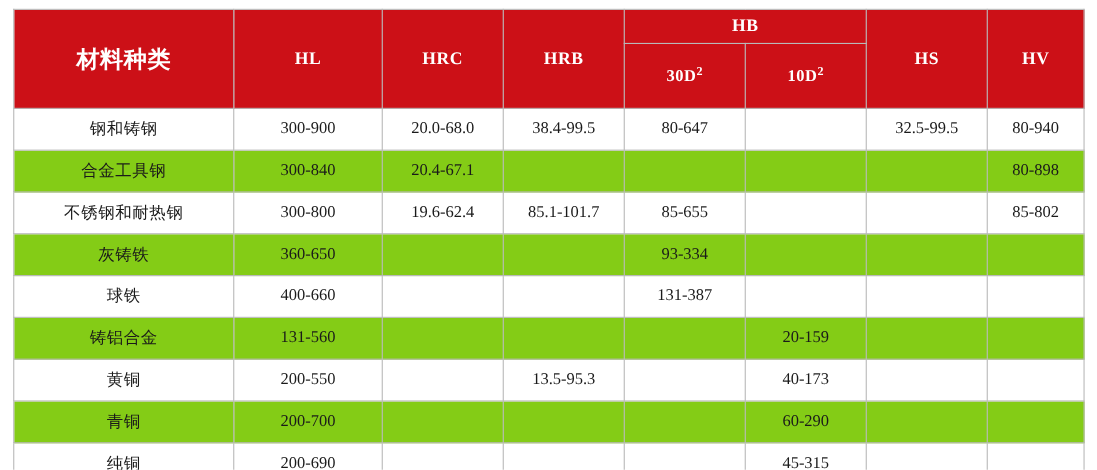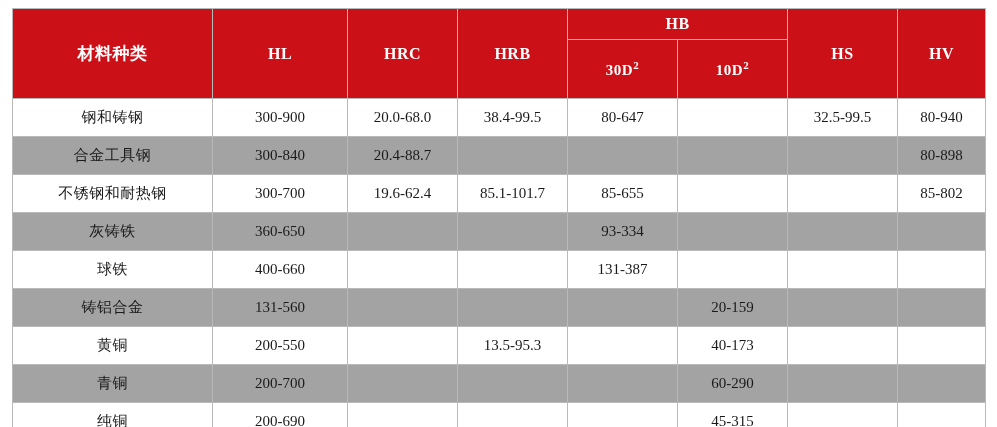--- a/index.html
+++ b/index.html
@@ -44,21 +44,21 @@
     padding: 0;
   }
   thead th {
     background: #cc1017;
     color: #ffffff;
     font-weight: bold;
     letter-spacing: 0.5px;
     border: 1px solid #ffffff;
   }
   thead th.matcol {
-    font-size: 17px;
+    font-size: 21px;
     height: 88px;
   }
   thead th.single {
     font-size: 16px;
     height: 88px;
     margin-left: 20px;
   }
   thead th.hb-group {
     font-size: 16px;
     height: 30px;
@@ -66,21 +66,21 @@
   }
   thead th.hb-sub {
     font-size: 15px;
     height: 58px;
   }
   tbody td {
     height: 37px;
     font-size: 15px;
   }
   tbody tr.alt td {
-    background: #a3a3a3;
+    background: #84cc16;
   }
   tbody tr td:first-child {
     font-weight: normal;
     letter-spacing: 0.5px;
     font-family: Liberation Mono, monospace;
   }
   .sup {
     font-size: 11px;
     vertical-align: super;
   }
@@ -122,30 +122,30 @@
         <td>20.0-68.0</td>
         <td>38.4-99.5</td>
         <td>80-647</td>
         <td></td>
         <td>32.5-99.5</td>
         <td>80-940</td>
       </tr>
       <tr class="alt">
         <td>合金工具钢</td>
         <td>300-840</td>
-        <td>20.4-88.7</td>
+        <td>20.4-67.1</td>
         <td></td>
         <td></td>
         <td></td>
         <td></td>
         <td>80-898</td>
       </tr>
       <tr>
         <td>不锈钢和耐热钢</td>
-        <td>300-700</td>
+        <td>300-800</td>
         <td>19.6-62.4</td>
         <td>85.1-101.7</td>
         <td>85-655</td>
         <td></td>
         <td></td>
         <td>85-802</td>
       </tr>
       <tr class="alt">
         <td>灰铸铁</td>
         <td>360-650</td>

